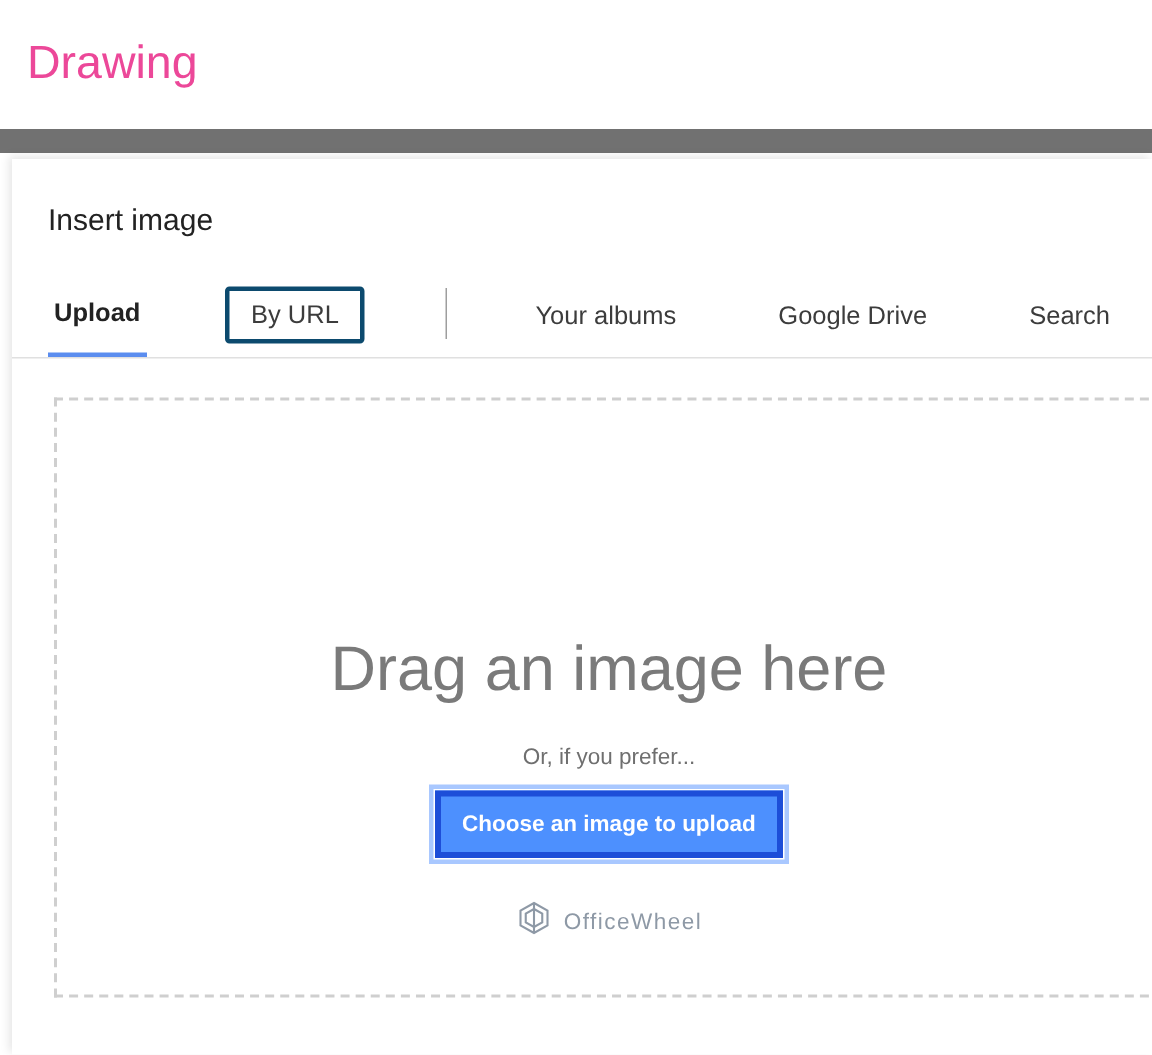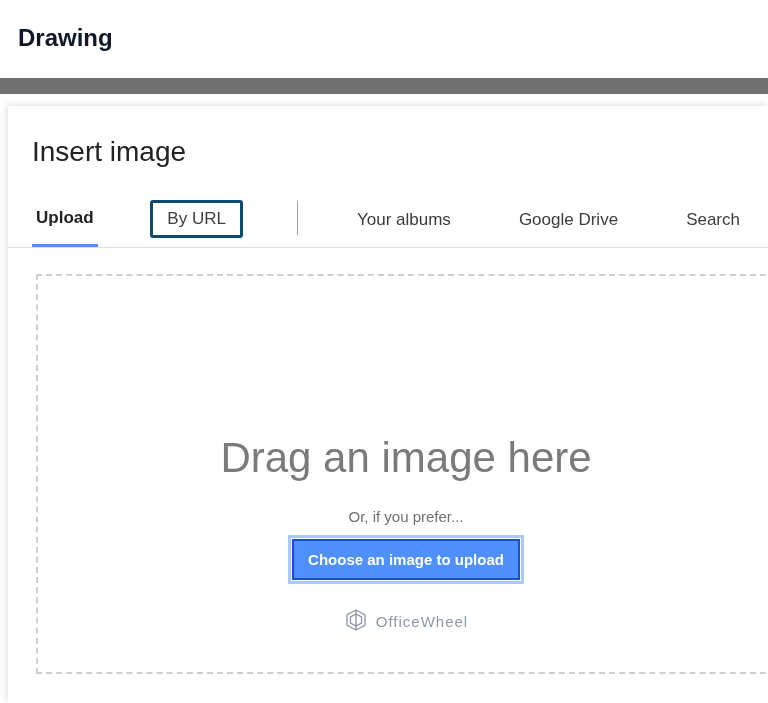--- a/index.html
+++ b/index.html
@@ -11,41 +11,41 @@
     html, body {
       width: 768px;
       height: 703px;
       overflow: hidden;
       background: #fff;
     }
     .title-area {
       padding: 24px 18px 26px 18px;
     }
     .title-area h1 {
-      font-size: 24px;
-      font-weight: 700;
-      color: #0f172a;
+      font-size: 31px;
+      font-weight: 400;
+      color: #ec4899;
     }
     .gray-bar {
       background: #717171;
       height: 16px;
       width: 100%;
     }
     .modal {
       position: absolute;
       left: 8px;
       top: 106px;
       right: 0;
       bottom: 0;
       background: #ffffff;
       box-shadow: -2px -2px 6px rgba(0,0,0,0.1);
     }
     .modal-title {
       padding: 30px 24px 20px 24px;
-      font-size: 28px;
+      font-size: 20px;
       font-weight: 400;
       color: #222;
     }
     .tabs {
       display: flex;
       align-items: center;
       padding: 10px 24px 0 24px;
       border-bottom: 1px solid #e0e0e0;
       gap: 23px;
     }
@@ -100,21 +100,21 @@
       color: #6f6f6f;
       margin-top: 26px;
     }
     .choose-btn {
       background: #4d90fe;
       color: #fff;
       font-size: 15px;
       font-weight: 700;
       padding: 10px 14px;
       margin-top: 14px;
-      border: 2px solid #1d4ed8;
+      border: 4px solid #1d4ed8;
       outline: 3px solid #a9c8ff;
       outline-offset: 1px;
       cursor: pointer;
     }
     .watermark {
       display: flex;
       align-items: center;
       gap: 8px;
       margin-top: 28px;
       color: #8e99a6;

